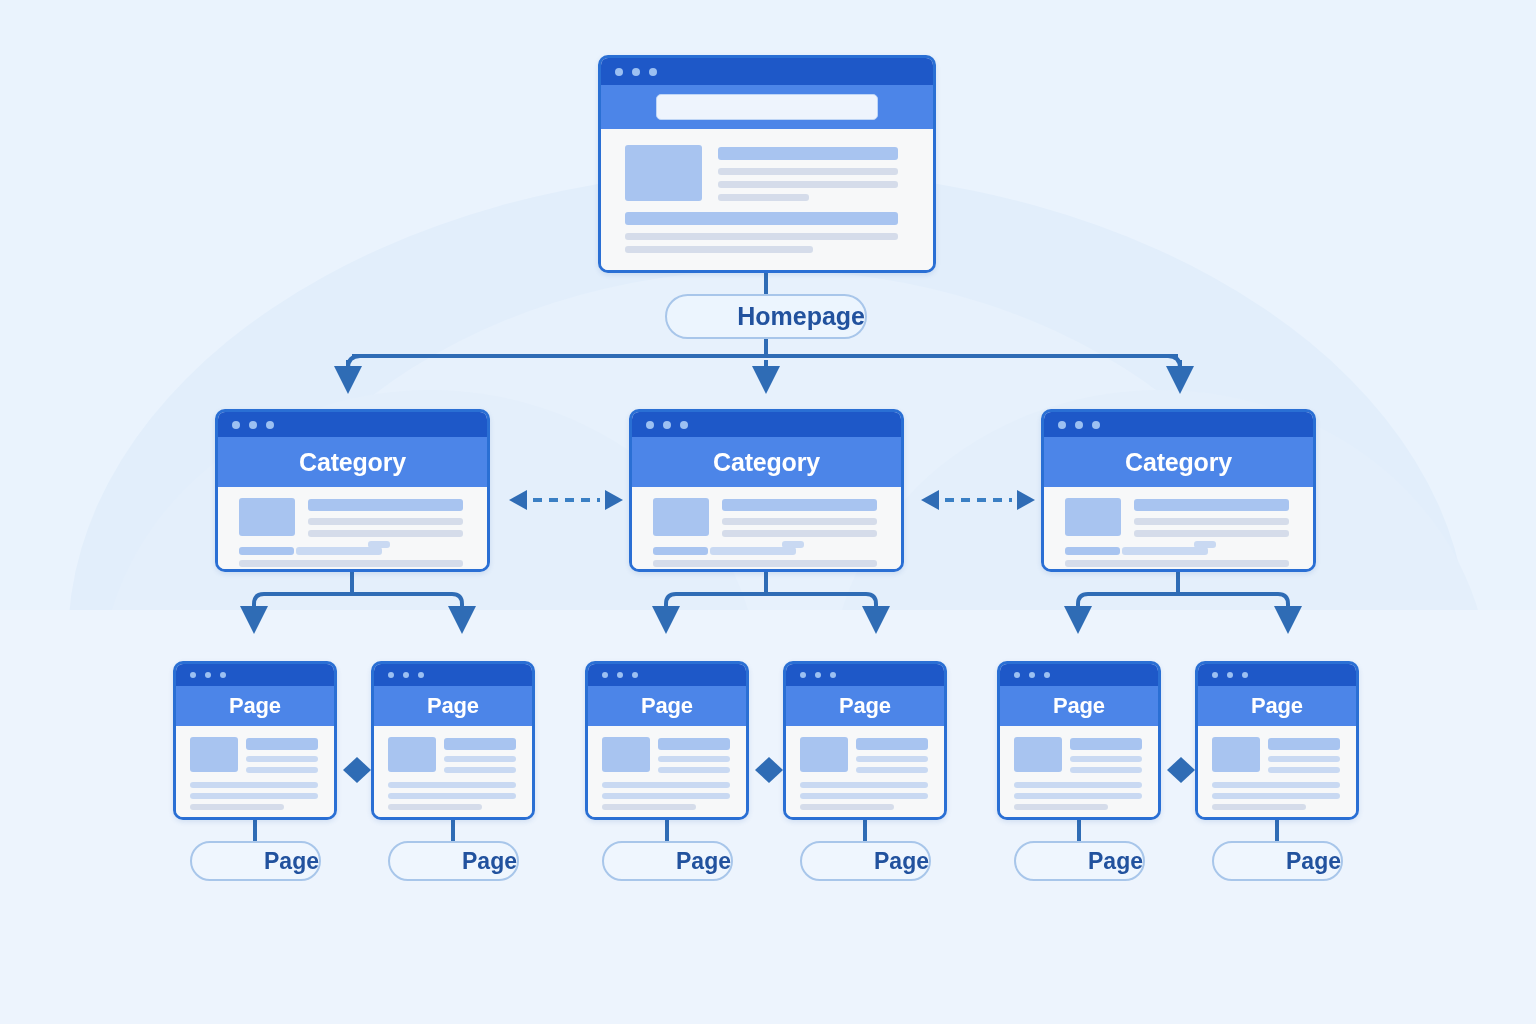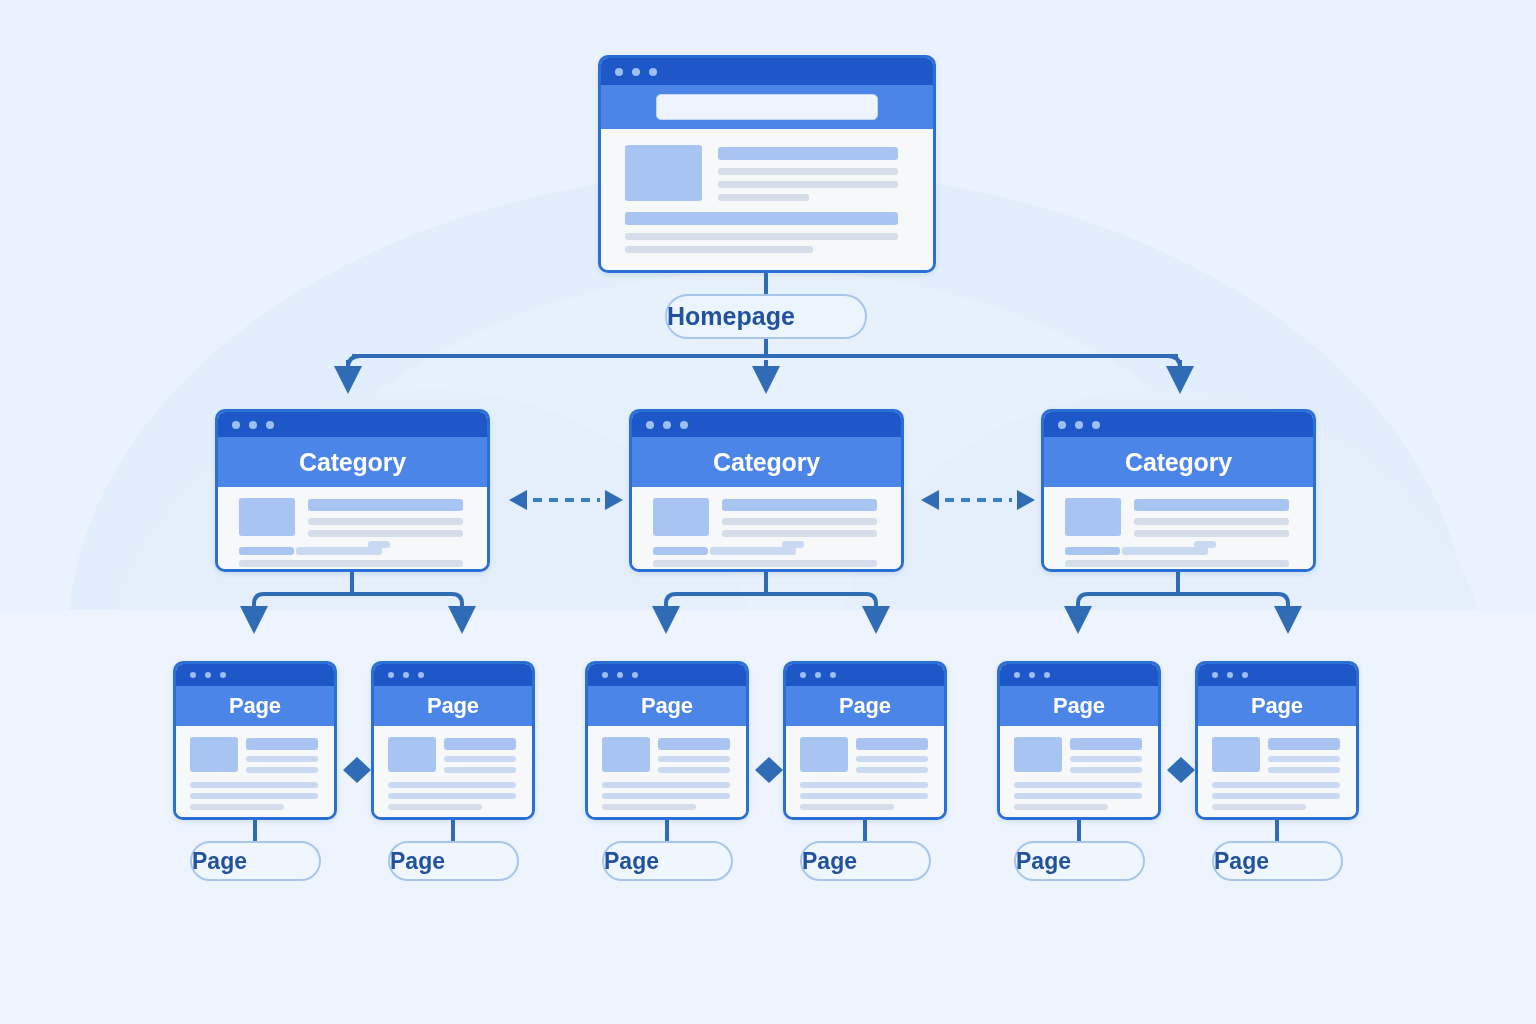--- a/index.html
+++ b/index.html
@@ -77,21 +77,21 @@
   .ln.faint  { background: #d5dcea; }
 
   
   .pill {
     position: absolute;
     border: 2px solid #a8c6ea;
     border-radius: 26px;
     background: rgba(240,247,255,0.55);
     display: flex;
     align-items: center;
-    justify-content: flex-start;
+    justify-content: flex-end;
     color: #22529e;
     font-weight: bold;
     white-space: nowrap;
   }
 </style>
 </head>
 <body>
 
 <div id="stage">
 

